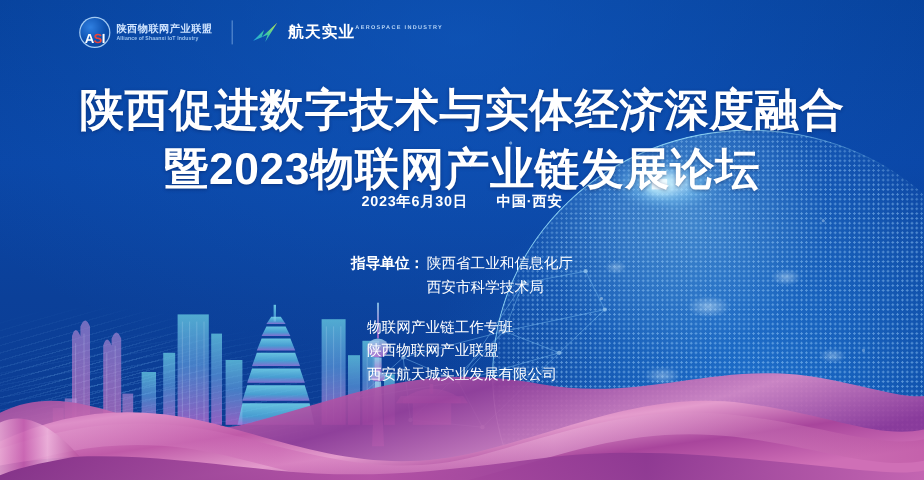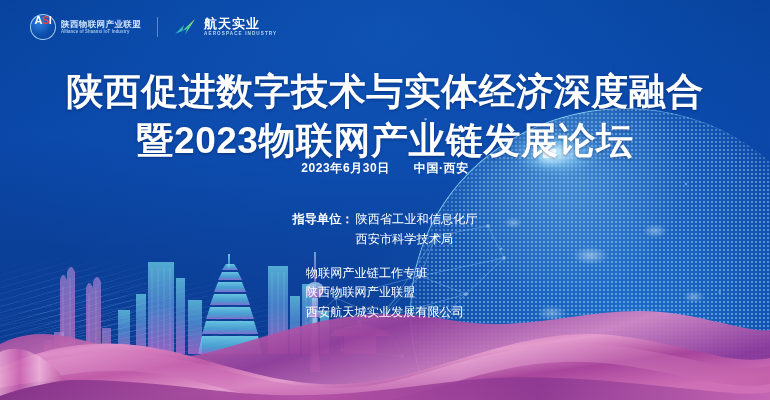--- a/index.html
+++ b/index.html
@@ -94,33 +94,33 @@
   
   .ribbons{ position:absolute; left:0; bottom:0; width:770px; height:120px; }
 
   
   .logobar{ position:absolute; left:30px; top:12px; height:30px; display:flex; align-items:center; gap:12px; }
   .asi-logo{ display:flex; align-items:center; gap:5px; }
   .asi-mark{
     width:26px; height:26px; border-radius:50%;
     background:radial-gradient(circle at 35% 32%, #2f7fe0 0%, #0c4fae 55%, #073a8c 100%);
     border:1.2px solid rgba(190,225,255,.85);
-    position:relative; display:flex; align-items:flex-start; justify-content:center;
+    position:relative; display:flex; align-items:flex-end; justify-content:center;margin-left:36px;
   }
   .asi-mark .ltr{ font-size:11px; font-weight:700; color:#fff; letter-spacing:-.5px; line-height:1; }
   .asi-mark .ltr .a{ color:#fff; }
   .asi-mark .ltr .s{ color:#e8443a; }
   .asi-mark .ltr .i{ color:#fff; }
   .asi-txt{ display:flex; flex-direction:column; justify-content:center; }
   .asi-cn{ font-size:8.5px; font-weight:700; color:#cfe4ff; letter-spacing:.4px; line-height:1.1; white-space:nowrap; }
   .asi-en{ font-size:4.3px; font-weight:700; color:#9dc3ee; letter-spacing:.1px; line-height:1.2; white-space:nowrap; transform:scaleY(1.1); }
   .divider-v{ width:1px; height:20px; background:rgba(180,215,255,.45); margin:0 4px; }
   .aero-logo{ display:flex; align-items:center; gap:6px; }
   .aero-mark{ width:24px; height:20px; }
-  .aero-txt{ display:flex; flex-direction:column;justify-content:center; }
+  .aero-txt{ display:flex; flex-direction:row;justify-content:center; }
   .aero-cn{ font-size:13px; font-weight:700; color:#ffffff; letter-spacing:1px; line-height:1.05; white-space:nowrap; }
   .aero-en{ font-size:4.6px; font-weight:700; color:#b9d6f7; letter-spacing:1.1px; line-height:1.3; white-space:nowrap; }
 
   
   .title{
     position:absolute; left:0; right:0; top:68px; text-align:center;
     color:#ffffff; font-weight:700; font-size:37px; line-height:1.32;
     letter-spacing:.5px; text-shadow:0 1px 3px rgba(0,20,70,.45);
   }
   .title .l2{ display:block;text-align:center; }

